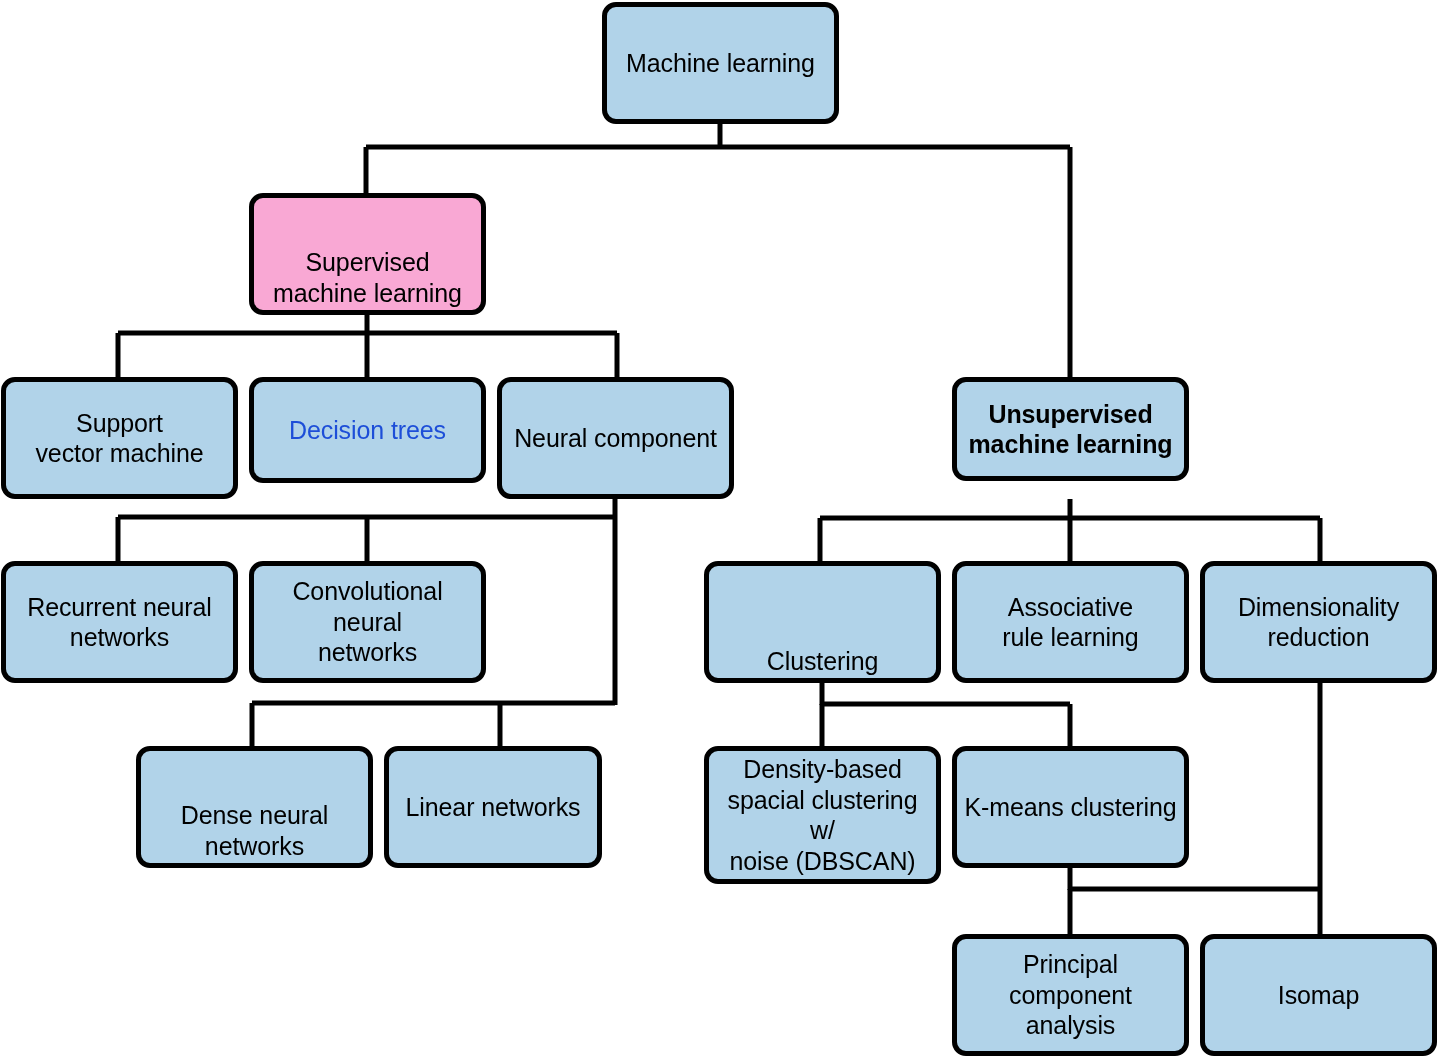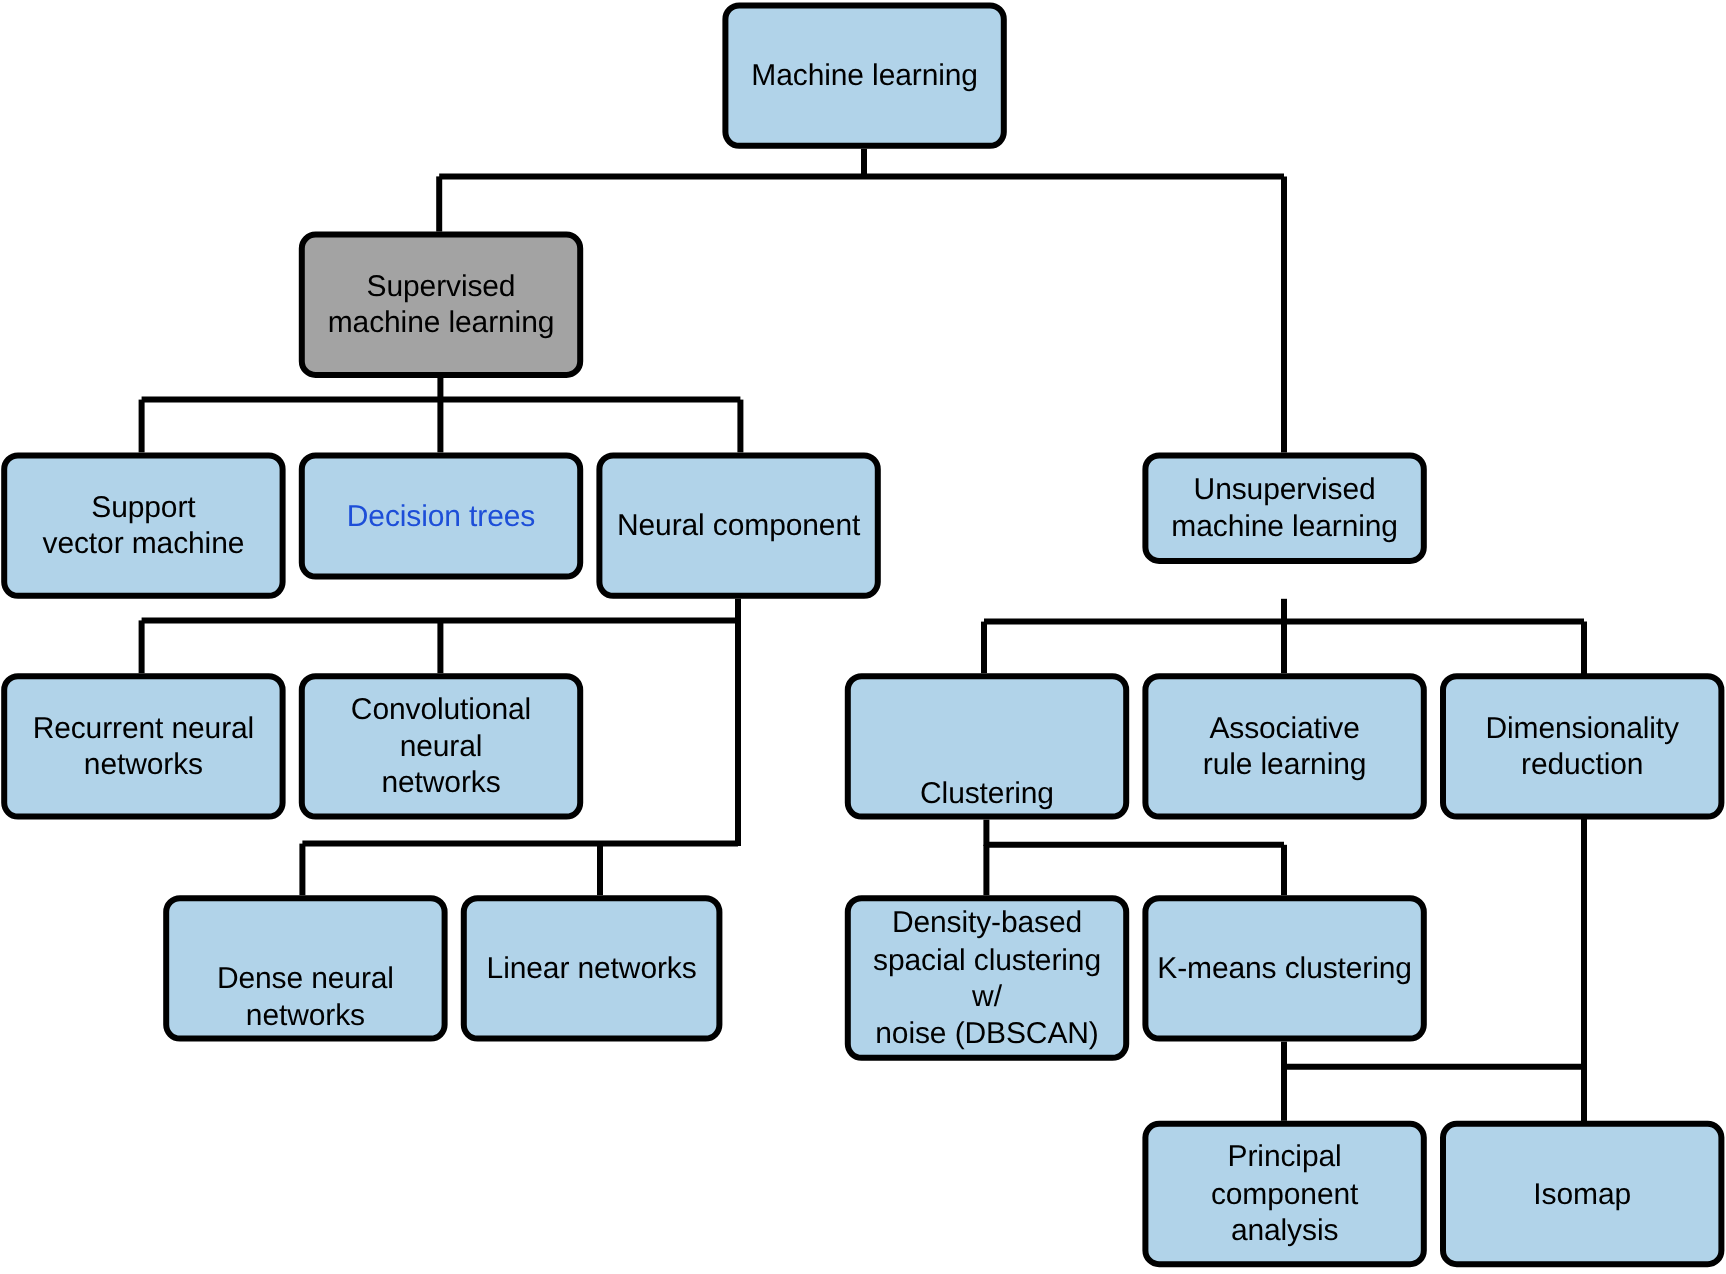--- a/index.html
+++ b/index.html
@@ -79,25 +79,25 @@
         <path d="M1070,868 L1070,890"></path>
         <path d="M1070,889 L1320,889"></path>
         <path d="M1070,889 L1070,934"></path>
       </g>
   </svg>
 
   <div id="nodes-layer">
       <div class="node" style="left: 602px; top: 2px; width: 237px; height: 122px; background: rgb(177, 211, 233); border-color: rgb(0, 0, 0); color: rgb(0, 0, 0);">
         <span class="label">Machine learning</span>
       </div>
-      <div class="node" style="left: 249px; top: 193px; width: 237px; height: 122px; background: #a3a3a3; border-color: rgb(0, 0, 0); color: rgb(0, 0, 0);">
+      <div class="node" style="left: 249px; top: 193px; width: 237px; height: 122px; background: #f9a8d4; border-color: rgb(0, 0, 0); color: rgb(0, 0, 0); align-items: flex-end;">
         <span class="label">Supervised
 machine learning</span>
       </div>
-      <div class="node" style="left: 952px; top: 377px; width: 237px; height: 93px; background: rgb(177, 211, 233); border-color: rgb(0, 0, 0); color: rgb(0, 0, 0);">
+      <div class="node" style="left: 952px; top: 377px; width: 237px; height: 104px; background: rgb(177, 211, 233); border-color: rgb(0, 0, 0); color: rgb(0, 0, 0); font-weight: bold;">
         <span class="label">Unsupervised
 machine learning</span>
       </div>
       <div class="node" style="left: 1px; top: 377px; width: 237px; height: 122px; background: rgb(177, 211, 233); border-color: rgb(0, 0, 0); color: rgb(0, 0, 0);">
         <span class="label">Support
 vector machine</span>
       </div>
       <div class="node" style="left: 249px; top: 377px; width: 237px; height: 106px; background: rgb(177, 211, 233); border-color: rgb(0, 0, 0); color: #1d4ed8;">
         <span class="label">Decision trees</span>
       </div>

